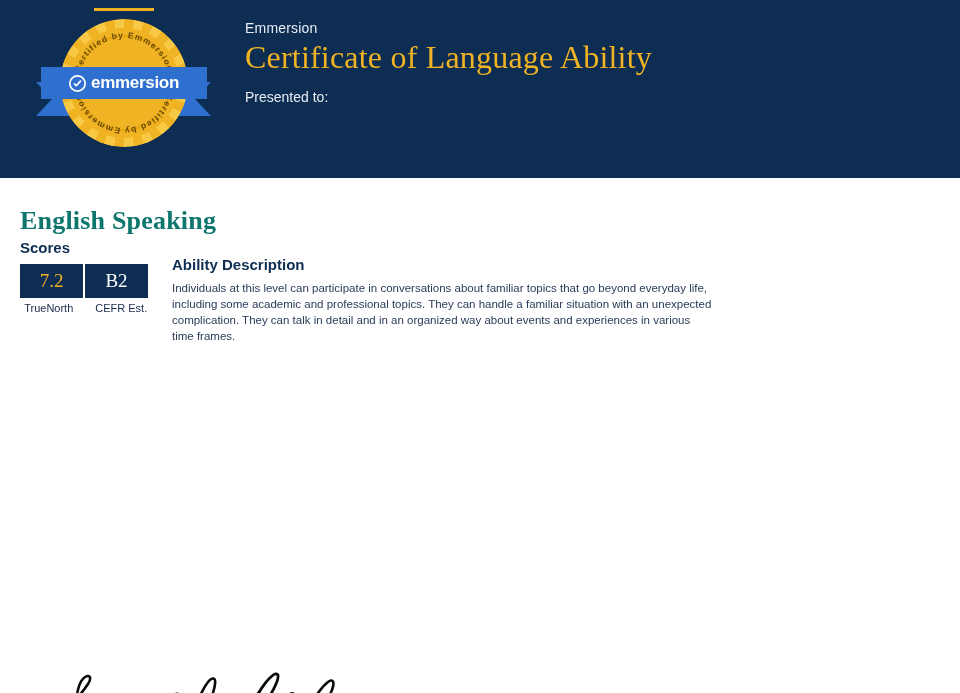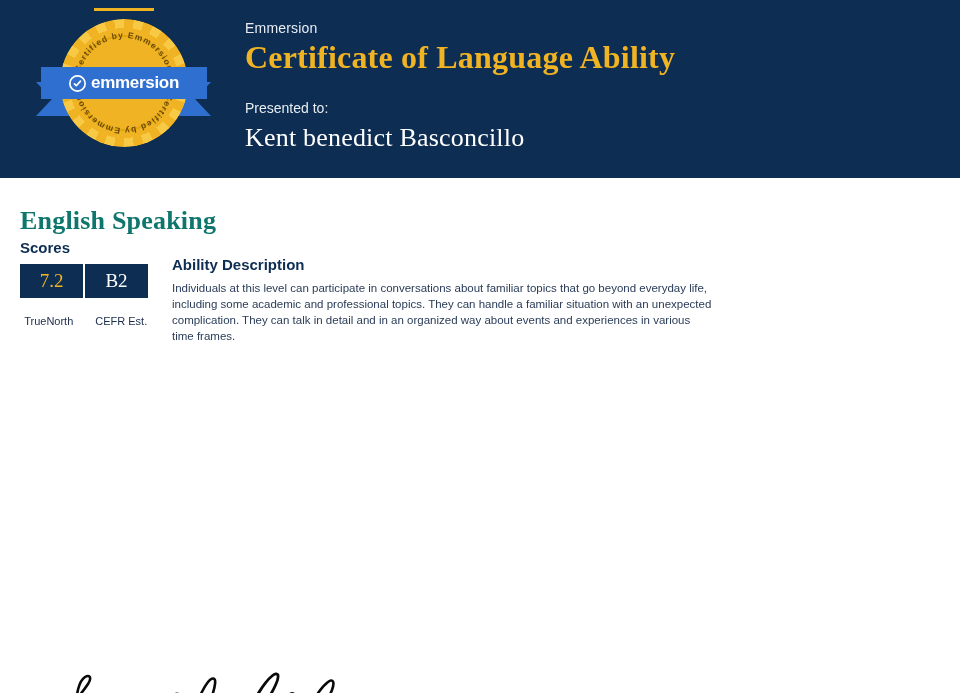--- a/index.html
+++ b/index.html
@@ -30,26 +30,26 @@
   }
   .brand-line {
     font-size: 14px;
     letter-spacing: 0.2px;
     color: #e8edf4;
     margin-bottom: 3px;
     font-family: "Liberation Sans", sans-serif;
   }
   .cert-title {
     font-family: "Liberation Serif", serif;
-    font-weight: bold;
+    font-weight: normal;
     font-size: 32px;
     color: #f0b323;
     letter-spacing: 0.2px;
     line-height: 1.15;
-    margin-bottom: 24px;
+    margin-bottom: 13px;
   }
   .presented-label {
     font-size: 14px;
     color: #e8edf4;
     margin-bottom: 7px;
   }
   .recipient {
     font-family: "Liberation Serif", serif;
     font-size: 26px;
     color: #ffffff;
@@ -197,21 +197,21 @@
     align-items: center;
     justify-content: center;
     font-family: "Liberation Serif", serif;
     font-size: 19px;
   }
   .score-box.truenorth { color: #f0b323; }
   .score-box.cefr { color: #ffffff; }
   .score-labels {
     display: flex;
     gap: 15px;
-    margin-top: 17px;
+    margin-top: 4px;
   }
   .score-label {
     width: 63px;
     text-align: center;
     font-size: 11px;
     color: #1b2c4b;
   }
 
   .ability-block {
     position: absolute;
@@ -269,21 +269,20 @@
           <span>emmersion</span>
         </span>
       </div>
     </div>
   </div>
 
   <div class="header-text">
     <div class="brand-line">Emmersion</div>
     <div class="cert-title">Certificate of Language Ability</div>
     <div class="presented-label">Presented to:</div>
-    <div class="recipient">Kent benedict Basconcillo</div>
   </div>
 </div>
 
 <div class="page-body">
 
   <div class="lang-title">English Speaking</div>
 
   <div class="scores-block">
     <div class="section-head">Scores</div>
     <div class="score-boxes">

